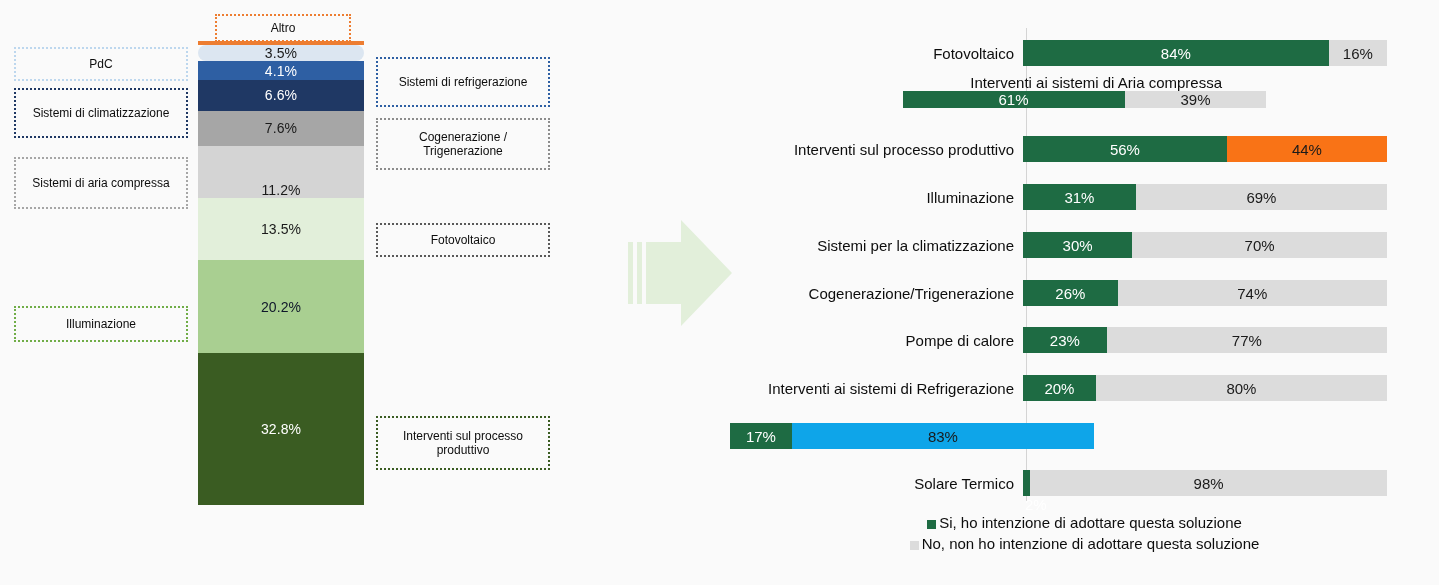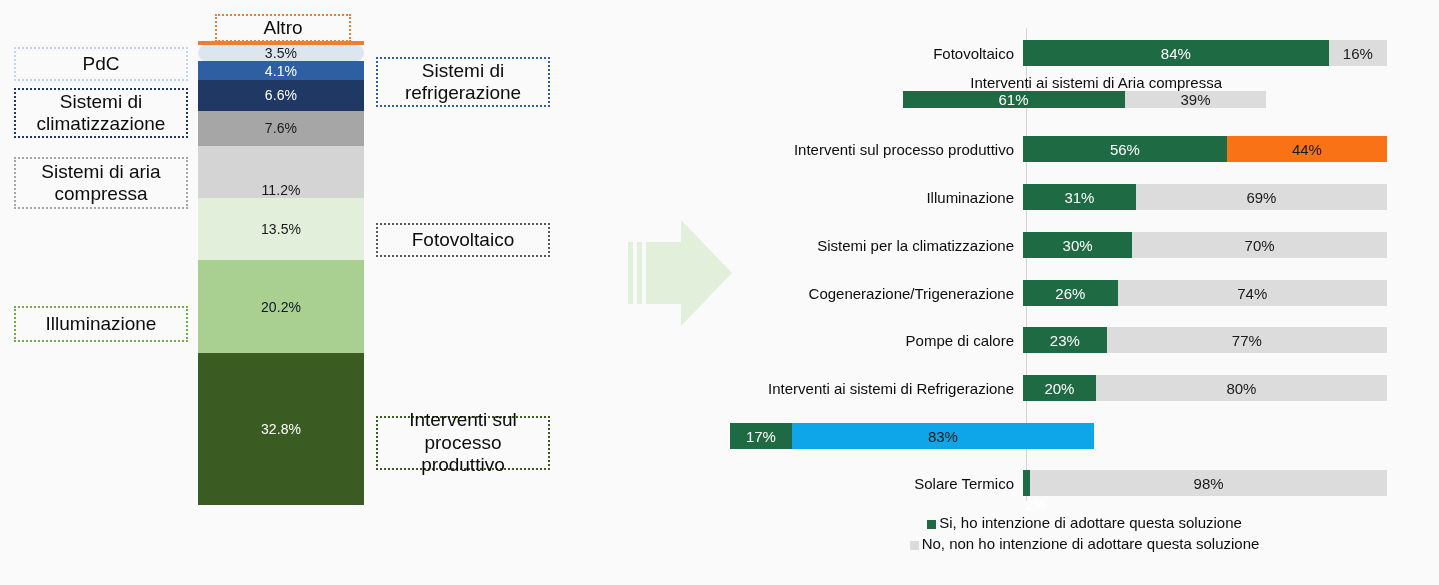--- a/index.html
+++ b/index.html
@@ -26,21 +26,21 @@
   }
 
   .callout {
     position: absolute;
     box-sizing: border-box;
     background: #fafafa;
     display: flex;
     align-items: center;
     justify-content: center;
     text-align: center;
-    font-size: 19px;
+    font-size: 12px;
     line-height: 1.18;
     color: #0d0d0d;
     padding: 2px 4px;
   }
 
   #stack-column {
     position: absolute;
     left: 198px;
     top: 41px;
     width: 166px;
@@ -181,20 +181,23 @@
   </div>
 
   <div class="callout" style="left: 14px; top: 306px; width: 174px; height: 36px; border: 2px dotted rgb(112, 173, 71);">
     <span>Illuminazione</span>
   </div>
 
   <div class="callout" style="left: 376px; top: 57px; width: 174px; height: 50px; border: 2px dotted rgb(46, 95, 163);">
     <span>Sistemi di refrigerazione</span>
   </div>
 
+  <div class="callout" style="left: 376px; top: 118px; width: 174px; height: 52px; border: 2px dotted rgb(140, 140, 140);">
+    <span>Cogenerazione / Trigenerazione</span>
+  </div>
 
   <div class="callout" style="left: 376px; top: 223px; width: 174px; height: 34px; border: 2px dotted rgb(89, 89, 89);">
     <span>Fotovoltaico</span>
   </div>
 
   <div class="callout" style="left: 376px; top: 416px; width: 174px; height: 54px; border: 2px dotted rgb(58, 92, 34);">
     <span>Interventi sul processo produttivo</span>
   </div>
 
   <div id="stack-column">

